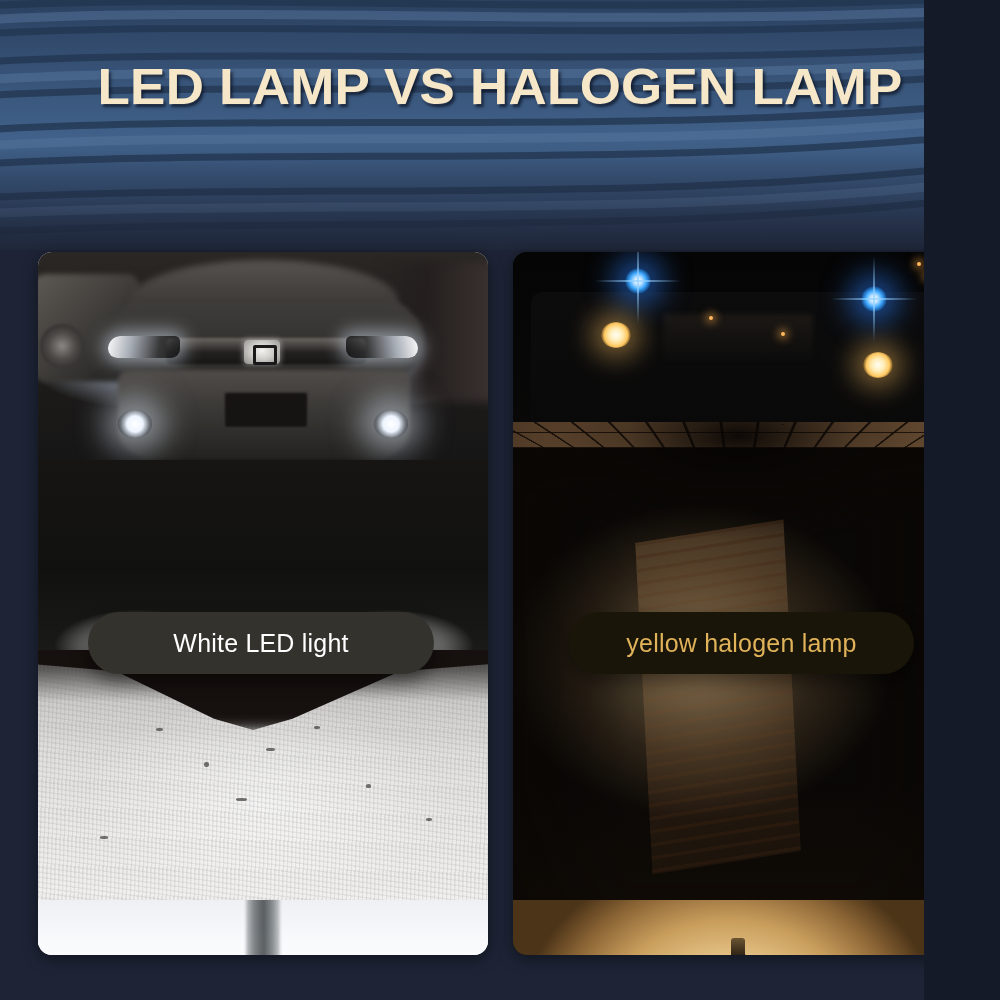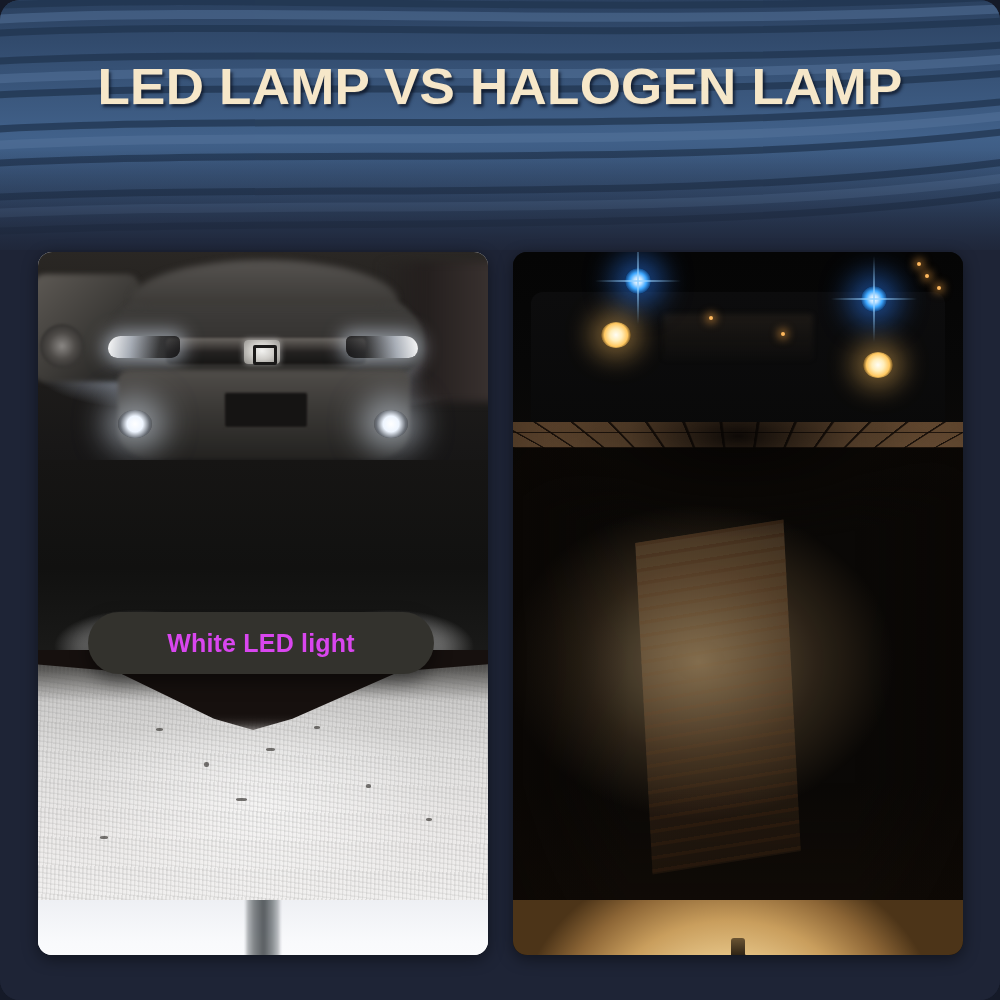--- a/index.html
+++ b/index.html
@@ -2,26 +2,25 @@
 <html><head>
 <meta charset="utf-8">
 <style>
   html, body {
     margin: 0;
     padding: 0;
     background: #151a28;
   }
   #page {
     position: relative;
-    width: 1000px;
+    width: 924px;
     height: 1000px;
     overflow: hidden;
     background: #1e2436;
     font-family: "Liberation Sans", sans-serif;
-    border-radius: 20px;
   }
 
   
   .bg-base {
     position: absolute;
     inset: 0;
     background: #1e2436;
   }
   .bg-waves {
     position: absolute;
@@ -306,21 +305,21 @@
     position: absolute;
     display: flex; align-items: center; justify-content: center;
     border-radius: 34px;
     box-shadow: 0 8px 18px rgba(0,0,0,0.45);
   }
   .pill-led {
     left: 88px; top: 612px; width: 346px; height: 62px;
     background: #33322d;
   }
   .pill-led .pill-text {
-    color: #d946ef; font-size: 25px; font-weight: bold; letter-spacing: 0.2px;
+    color: #ffffff; font-size: 25px; font-weight: normal; letter-spacing: 0.2px;
   }
   .pill-halogen {
     left: 569px; top: 612px; width: 345px; height: 62px;
     background: #1a1509;
   }
   .pill-halogen .pill-text {
     color: #e0b35a; font-size: 25px; font-weight: normal; letter-spacing: 0.2px;
   }
 </style>
 </head>
@@ -428,14 +427,17 @@
       <div class="hal-cap"></div>
       <div class="hal-tip"></div>
 
     </div>
 
   </div>
 
   <div class="pill pill-led">
     <span class="pill-text">White LED light</span>
   </div>
+  <div class="pill pill-halogen">
+    <span class="pill-text">yellow halogen lamp</span>
+  </div>
 
 </div>
 
 </body></html>

